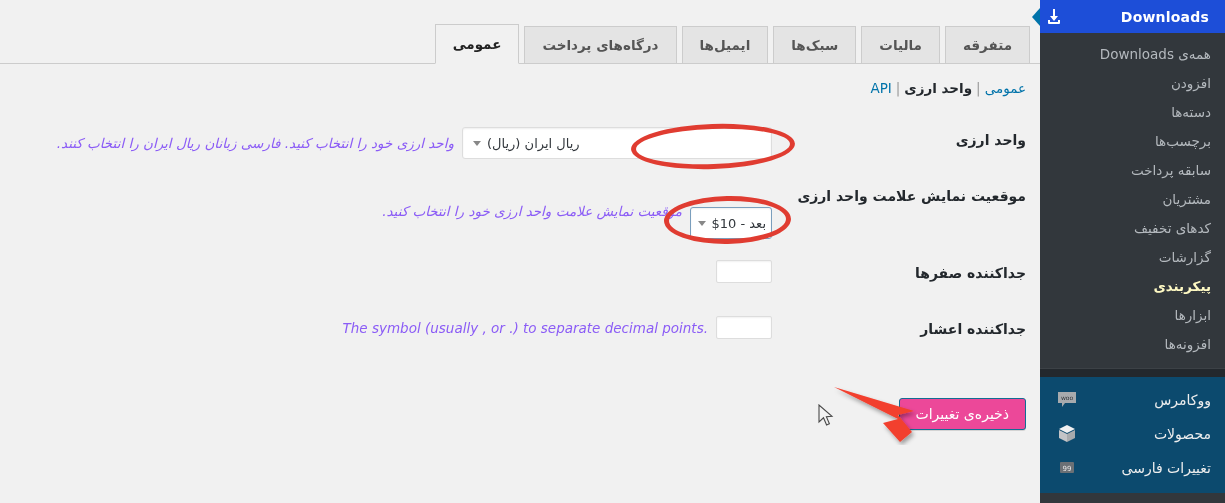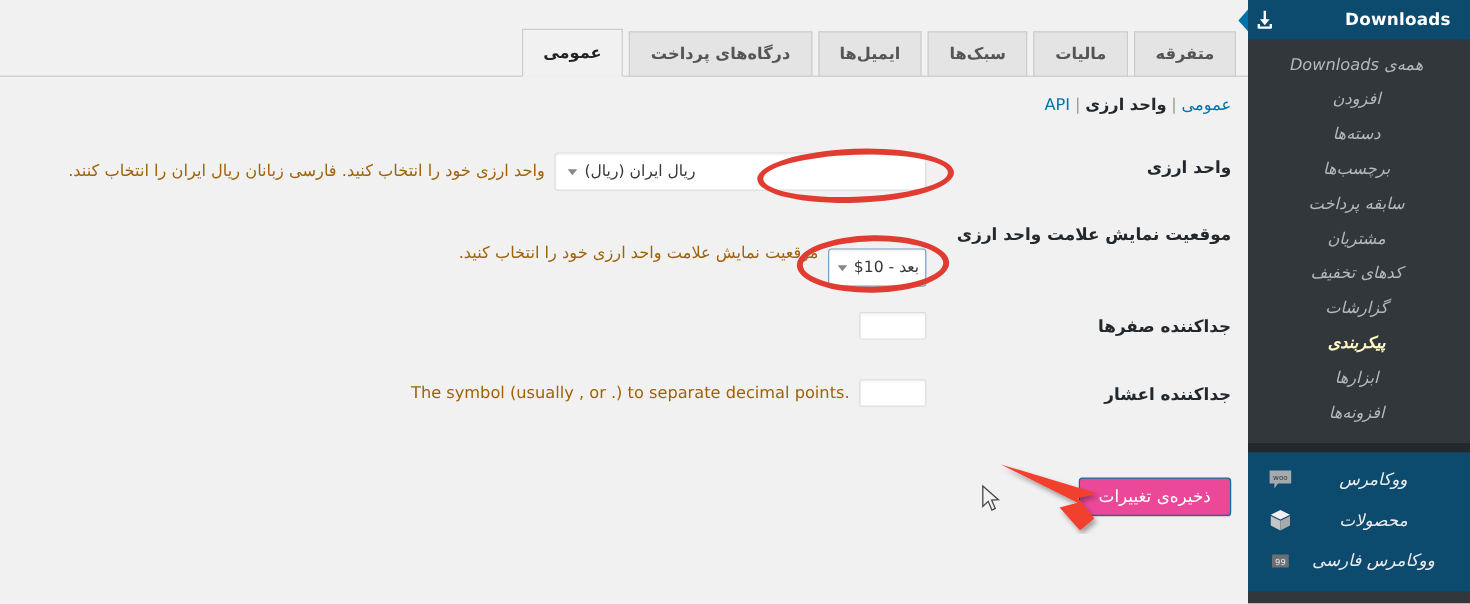--- a/index.html
+++ b/index.html
@@ -27,21 +27,21 @@
     top: 0; right: 0;
     width: 185px;
     height: 503px;
     background: #32373c;
     color: #b4b9be;
     font-size: 14px;
   }
   #sidebar-header {
     position: relative;
     height: 33px;
-    background: #0c4a6e;
+    background: #1d4ed8;
     color: #fff;
     display: flex;
     align-items: center;
     justify-content: flex-start;
     padding: 0 12px 0 0;
     font-weight: bold;
     font-size: 14px;
   }
   #sidebar-header .title {
     flex: 1;
@@ -79,22 +79,21 @@
     justify-content: flex-start;
     height: 29px;
     padding: 0 14px 0 10px;
     font-size: 13.5px;
     color: #b4b9be;
     white-space: nowrap;
     cursor: pointer;
   }
   .menu-item .label {
     flex: 1;
-    text-align: center;
-    font-style: italic;
+    text-align: right;
   }
   .menu-item.current .label {
     color: #fef9c3;
     font-weight: bold;
   }
   .menu-sep {
     height: 9px;
     background: #23282d;
     border-top: 1px solid #3c4146;
   }
@@ -209,21 +208,22 @@
   .row .td {
     flex: 1;
     padding: 11px 10px 10px 10px;
     display: flex;
     flex-direction: row;
     align-items: center;
     gap: 8px;
   }
   .desc {
     font-size: 13.5px;
-    color: #a16207;
+    color: #8b5cf6;
+    font-style: italic;
     direction: rtl;
     white-space: nowrap;
   }
   .desc.ltr { direction: rtl; }
 
   
   select.wide-select,
   .fake-select {
     height: 32px;
     background: #fff;
@@ -485,21 +485,21 @@
         <span class="label">محصولات</span>
         <span class="menu-icon">
           <svg viewBox="0 0 22 22" width="22" height="22">
             <path d="M11 2l8 4-8 4-8-4z" fill="#f0f0f1"></path>
             <path d="M3 7l8 4v8l-8-4z" fill="#c3c4c7"></path>
             <path d="M19 7l-8 4v8l8-4z" fill="#a7aaad"></path>
           </svg>
         </span>
       </div>
       <div class="menu-item">
-        <span class="label">ووکامرس فارسی</span>
+        <span class="label">تغییرات فارسی</span>
         <span class="menu-icon">
           <svg viewBox="0 0 22 22" width="22" height="22">
             <rect x="4" y="5" width="14" height="11" rx="1" fill="#6b7075"></rect>
             <text x="11" y="13.5" font-size="7" font-family="DejaVu Sans, sans-serif" fill="#e8e8e8" text-anchor="middle">99</text>
           </svg>
         </span>
       </div>
     </div>
   </div>
 

